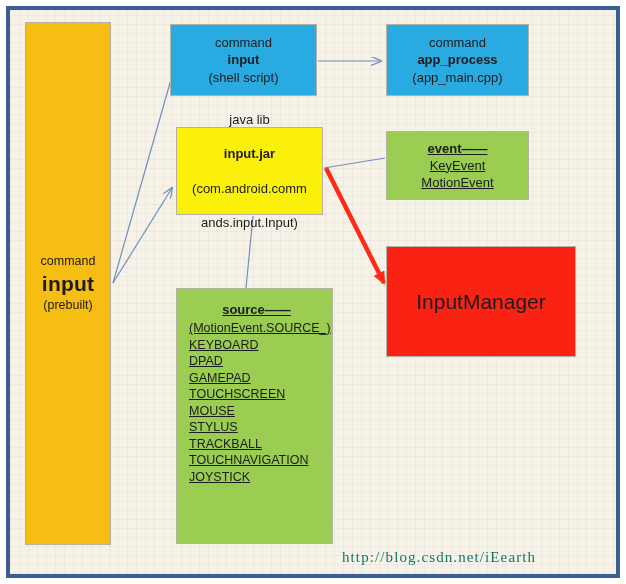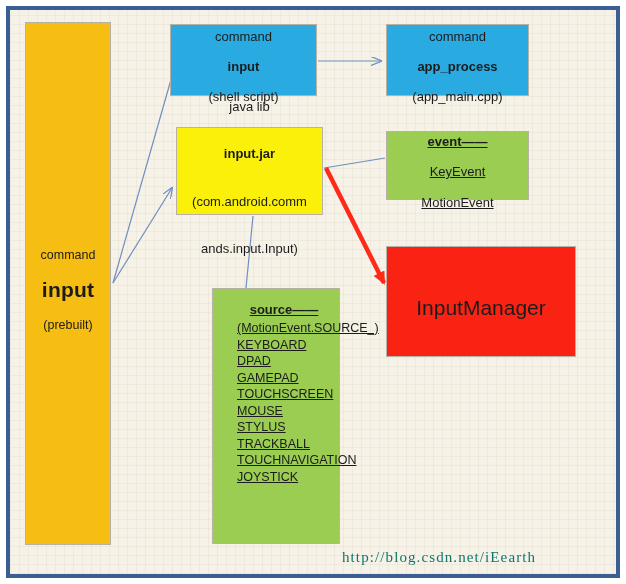--- a/index.html
+++ b/index.html
@@ -53,21 +53,21 @@
     box-sizing: border-box;
     border: 1px solid #b7b2a5;
     text-align: center;
     color: #1c1c1c;
     display: flex;
     flex-direction: column;
     justify-content: center;
     align-items: center;
     line-height: 1.32;
   }
-  .node .ln { display: block; white-space: pre; margin-top: 13px; }
+  .node .ln { display: block; white-space: pre; }
   .bold { font-weight: bold; }
   .blue  { background: #29abe2; }
   .yellow{ background: #fbf00a; }
   .green { background: #9acd51; text-decoration: underline; }
   .red   { background: #f92213; }
   .orange{ background: #f6bd13; }
 
   #node-input-prebuilt {
     left: 25px; top: 22px; width: 86px; height: 523px;
     font-size: 13px;
@@ -92,26 +92,25 @@
     left: 386px; top: 131px; width: 143px; height: 69px;
     font-size: 13px;
   }
   #node-inputmanager {
     left: 386px; top: 246px; width: 190px; height: 111px;
   }
   #node-inputmanager .big { font-size: 21px; }
   #node-inputmanager .small { font-size: 13px; }
 
   #node-source {
-    left: 176px; top: 288px; width: 128px; height: 256px;
+    left: 176px; top: 288px; width: 157px; height: 256px;
     display: block;
     text-align: left;
-    padding: 12px 0 0 16px;
+    padding: 12px 0 0 4px;
     font-size: 12.5px;
-    margin-left: 36px;
   }
   #node-source .title { display: block; text-align: center; font-weight: bold; font-size: 13px; padding-bottom: 2px; }
   #node-source .sub { display: block; padding-left: 8px; font-size: 12.5px; }
   #node-source .item { display: block; padding-left: 8px; font-size: 12.5px; }
 
   #watermark {
     position: absolute;
     left: 342px;
     top: 549px;
     font-family: "Liberation Serif", serif;

